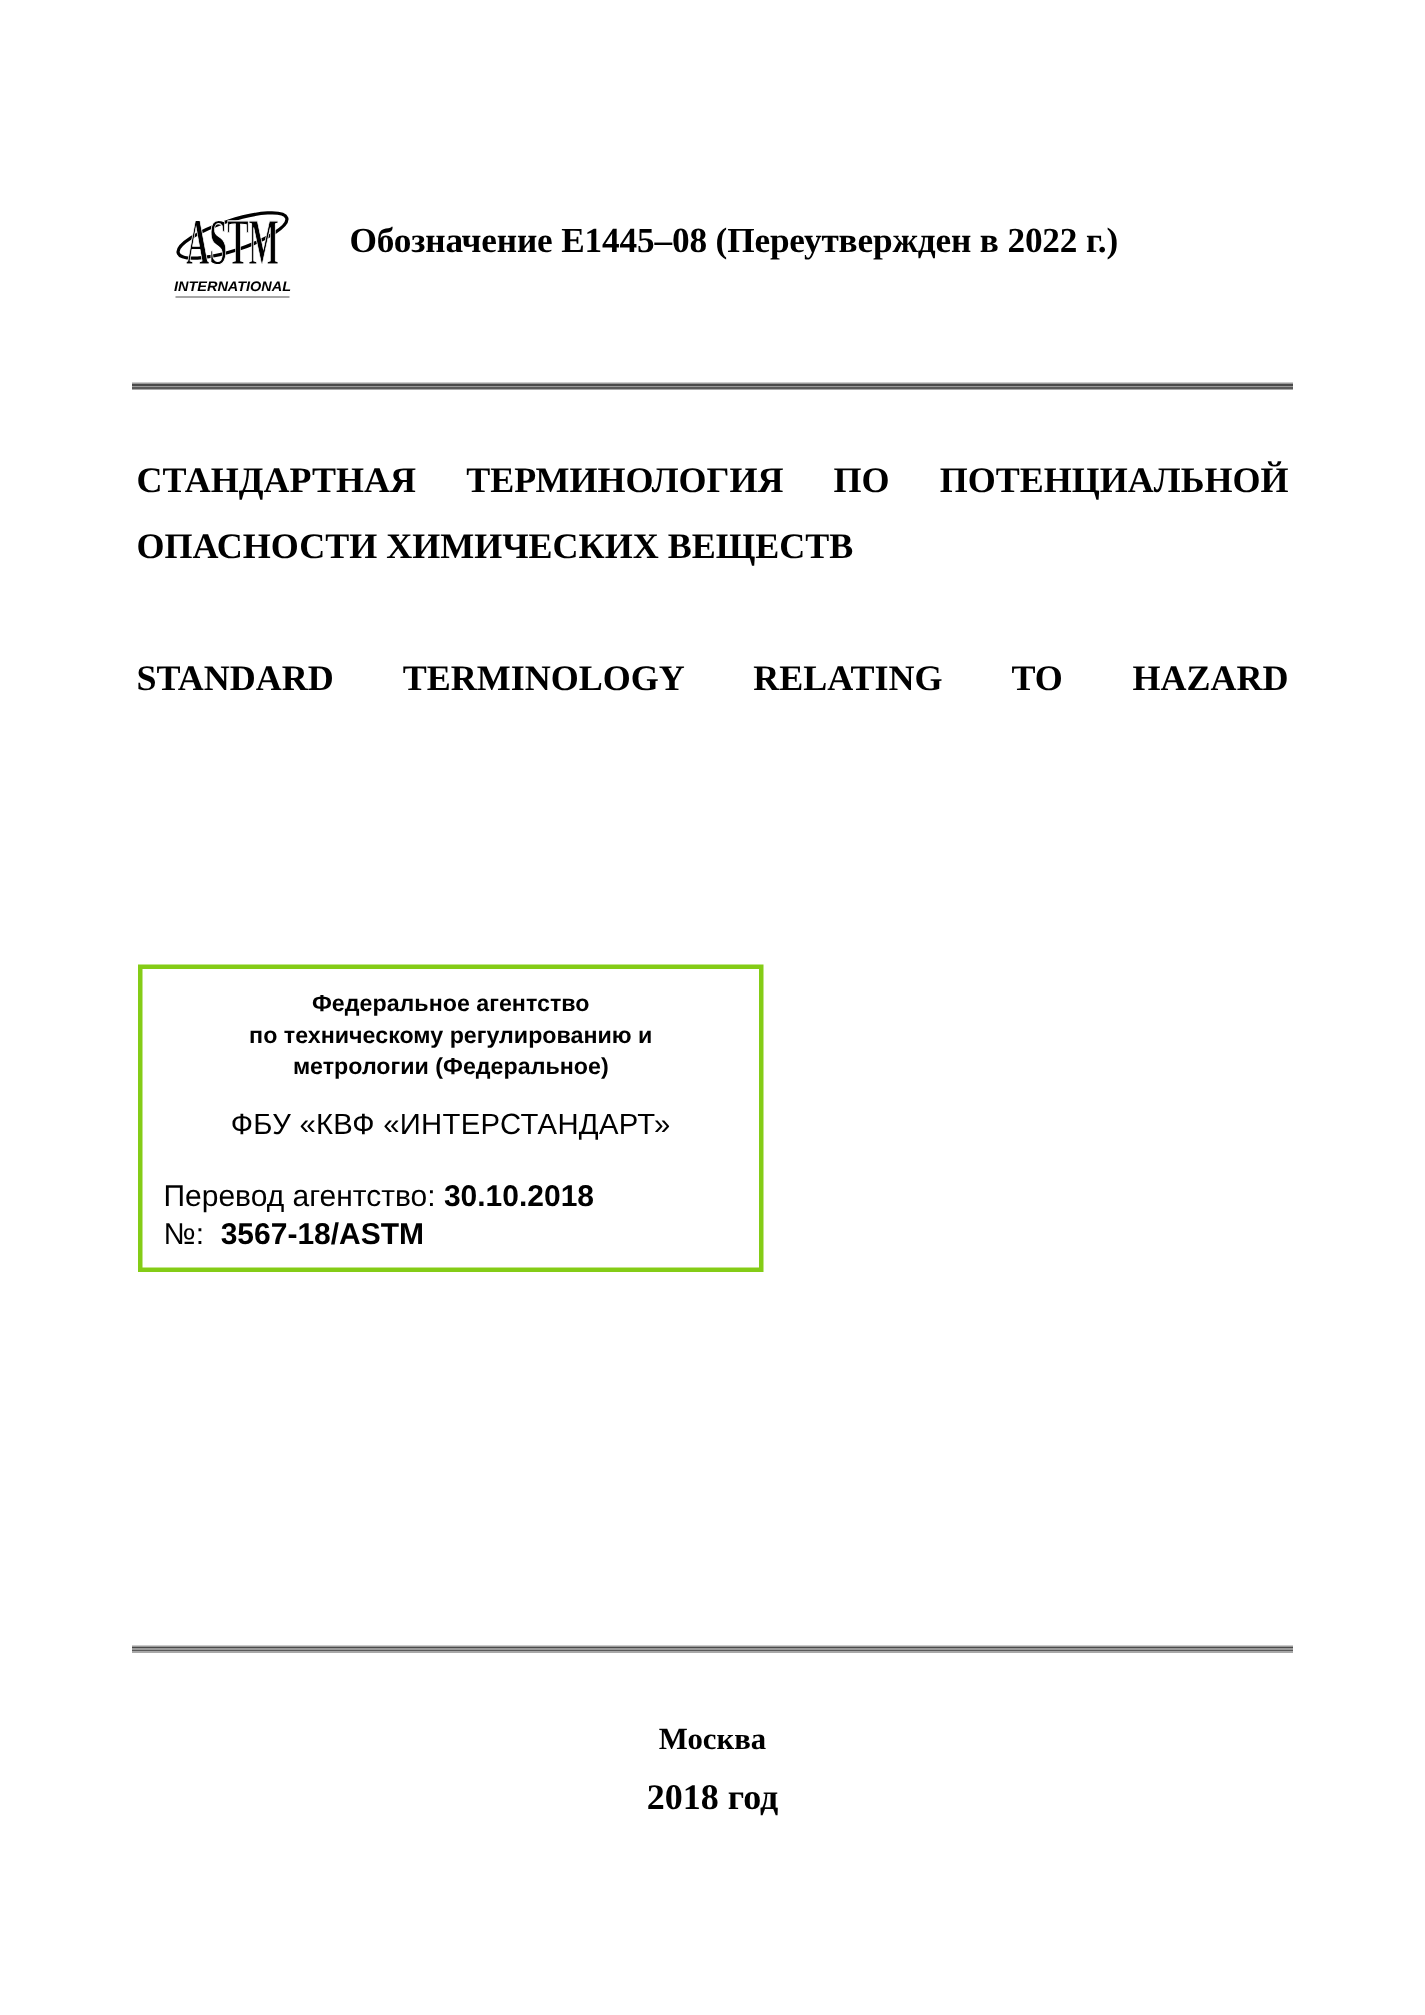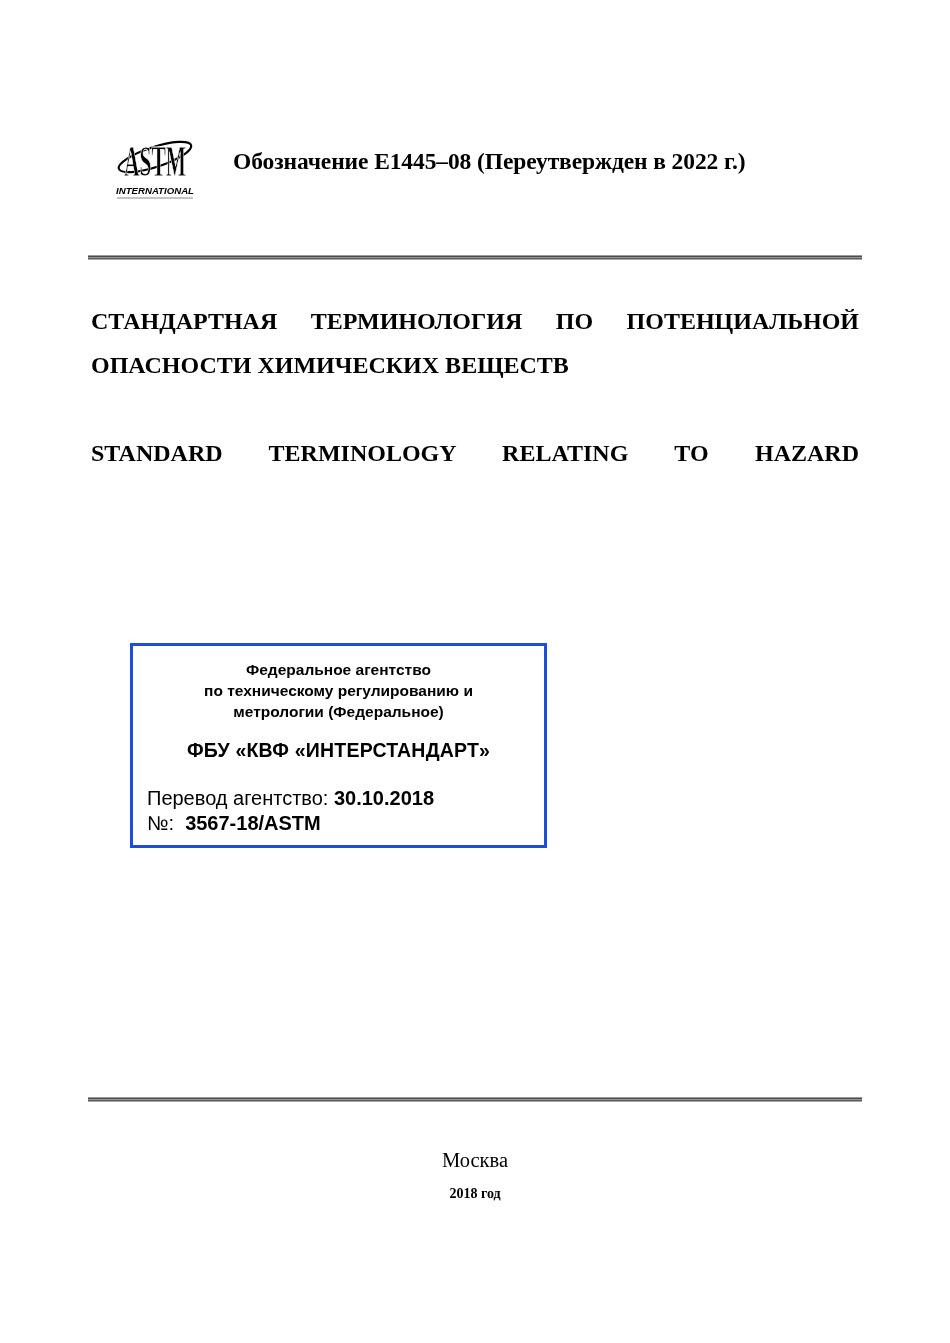--- a/index.html
+++ b/index.html
@@ -70,42 +70,41 @@
     .title-ru { top: 299px; }
     .title-en { top: 431px; }
 
     
     .stamp {
       position: absolute;
       left: 92px;
       top: 643px;
       width: 411px;
       height: 199px;
-      border: 3px solid #1d4ed8;
+      border: 3px solid #84cc16;
       box-sizing: content-box;
-      margin-left: 38px;
     }
     .stamp .agency {
       position: absolute;
       left: 0;
       top: 13px;
       width: 100%;
       text-align: center;
       font-size: 15.5px;
       font-weight: bold;
       line-height: 21px;
     }
     .stamp .org {
       position: absolute;
       left: 0;
       top: 93px;
       width: 100%;
       text-align: center;
       font-size: 19.5px;
-      font-weight: bold;
+      font-weight: normal;
       letter-spacing: 0.2px;
     }
     .stamp .translated {
       position: absolute;
       left: 14px;
       top: 140px;
       font-size: 20px;
       line-height: 25px;
       white-space: nowrap;
     }
@@ -120,29 +119,29 @@
     }
 
     
     .city {
       position: absolute;
       left: 0;
       width: 950px;
       top: 1149px;
       text-align: center;
       font-size: 20.5px;
-      font-weight: normal;
+      font-weight: bold;
     }
     .year {
       position: absolute;
       left: 0;
       width: 950px;
       top: 1186px;
       text-align: center;
-      font-size: 14px;
+      font-size: 24px;
       font-weight: bold;
     }
   </style>
 </head>
 <body>
 
 <div class="logo">
   <svg width="86" height="76" viewBox="0 0 86 76" xmlns="http://www.w3.org/2000/svg">
 
     <ellipse cx="43" cy="33" rx="38" ry="10" fill="none" stroke="#000" stroke-width="2.2" transform="rotate(-18 43 33)"></ellipse>

